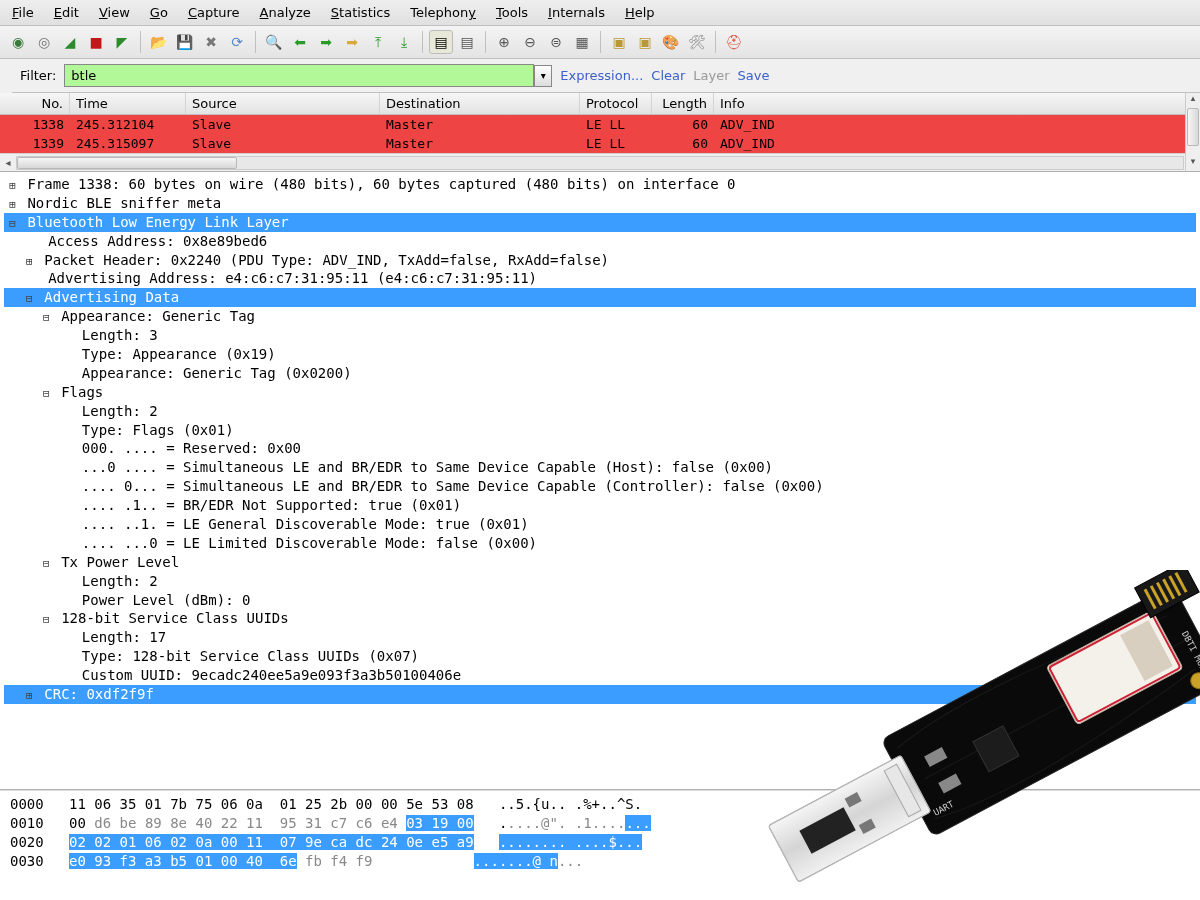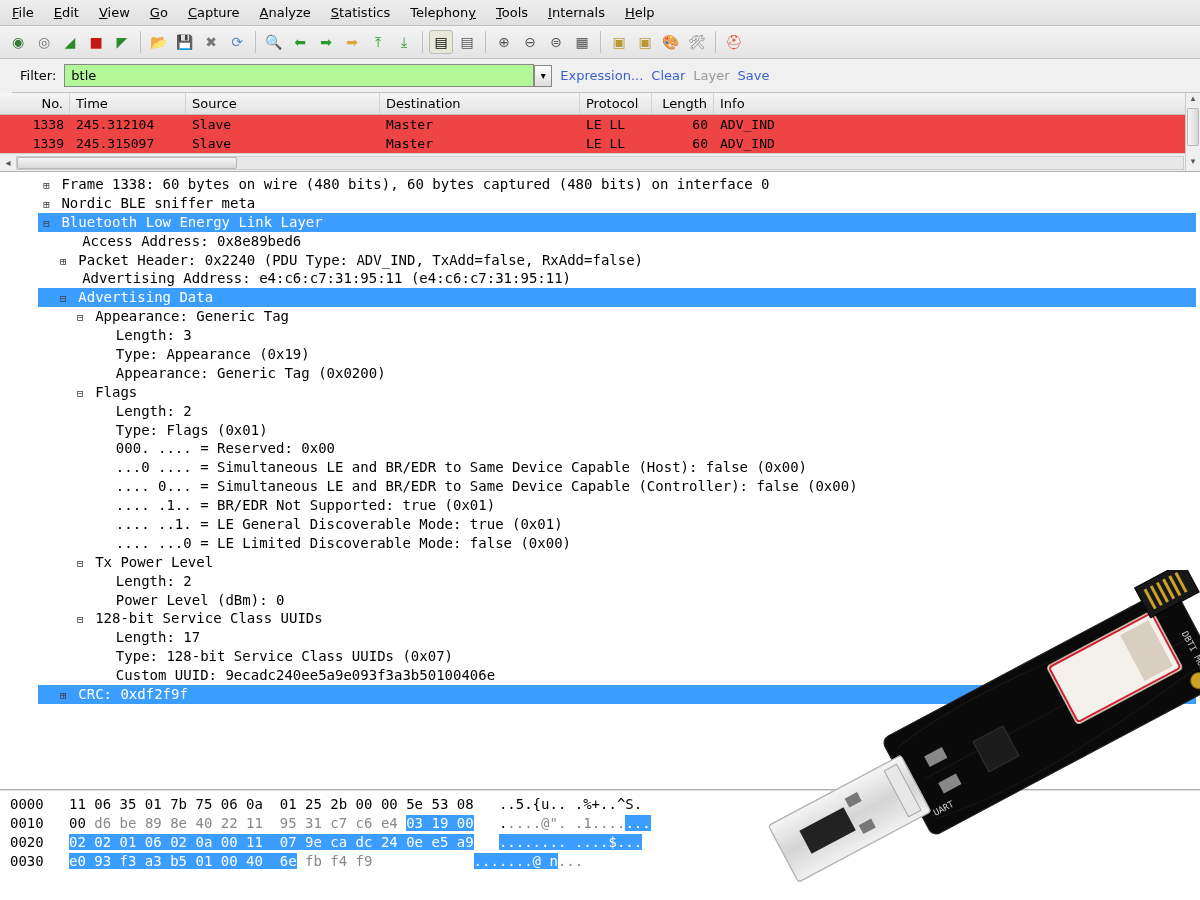--- a/index.html
+++ b/index.html
@@ -20,21 +20,21 @@
   .pth > div { padding: 3px 6px; border-right: 1px solid #d3d3d3; font-weight: normal; cursor: pointer; }
   .ptr { display:flex; font-family: "DejaVu Sans Mono", monospace; font-size: 13px; padding: 1px 0; }
   .ptr > div { padding: 1px 6px; white-space: nowrap; overflow: hidden; }
   .c-no { width: 70px; text-align:right; } .c-time { width: 116px; } .c-src { width: 194px; } .c-dst { width: 200px; } .c-proto { width: 72px; } .c-len { width: 62px; text-align:right; } .c-info { flex:1; }
   .scrollzone { display:flex; align-items:center; background:#efefef; border-top:1px solid #d0d0d0; height:18px; }
   .scrollzone .arrow { width:16px; text-align:center; color:#555; font-size:10px; cursor:pointer; }
   .scrollzone .track { flex:1; height:14px; background:#e8e8e8; border:1px solid #ccc; position:relative; }
   .scrollzone .thumb { position:absolute; left:0; top:0; height:12px; width:220px; background:linear-gradient(to bottom,#f6f6f6,#d8d8d8); border:1px solid #b8b8b8; border-radius:2px; }
   
   .details { background:#fff; font-family:"DejaVu Sans Mono", monospace; font-size:14px; padding: 3px 4px; line-height:1.35; border-bottom:1px solid #b0b0b0; overflow:hidden; flex:1; position:relative; }
-  .dl { white-space: pre; padding: 0 2px; margin-left: 34px; }
+  .dl { white-space: pre; padding: 0 2px; }
   .dl .ex { display:inline-block; width:13px; text-align:center; font-size:11px; color:#444; cursor:pointer; user-select:none; }
   .hl-blue { background:#3a9dff; color:#fff; }
   
   .hexpane { background:#fff; font-family:"DejaVu Sans Mono", monospace; font-size:14px; padding:4px 10px; line-height:1.35; border-top:1px solid #ddd; height:110px; }
   .hexrow { white-space: pre; }
   .hx-dim { color:#888; }
   .hx-sel { background:#3a9dff; color:#fff; }
   .vscroll { position:absolute; right:0; top:0; width:15px; height:100%; background:#efefef; border-left:1px solid #ccc; display:flex; flex-direction:column; }
   .vscroll .arrow { height:15px; text-align:center; font-size:9px; color:#555; cursor:pointer; }
   .vscroll .vtrack { flex:1; position:relative; }

